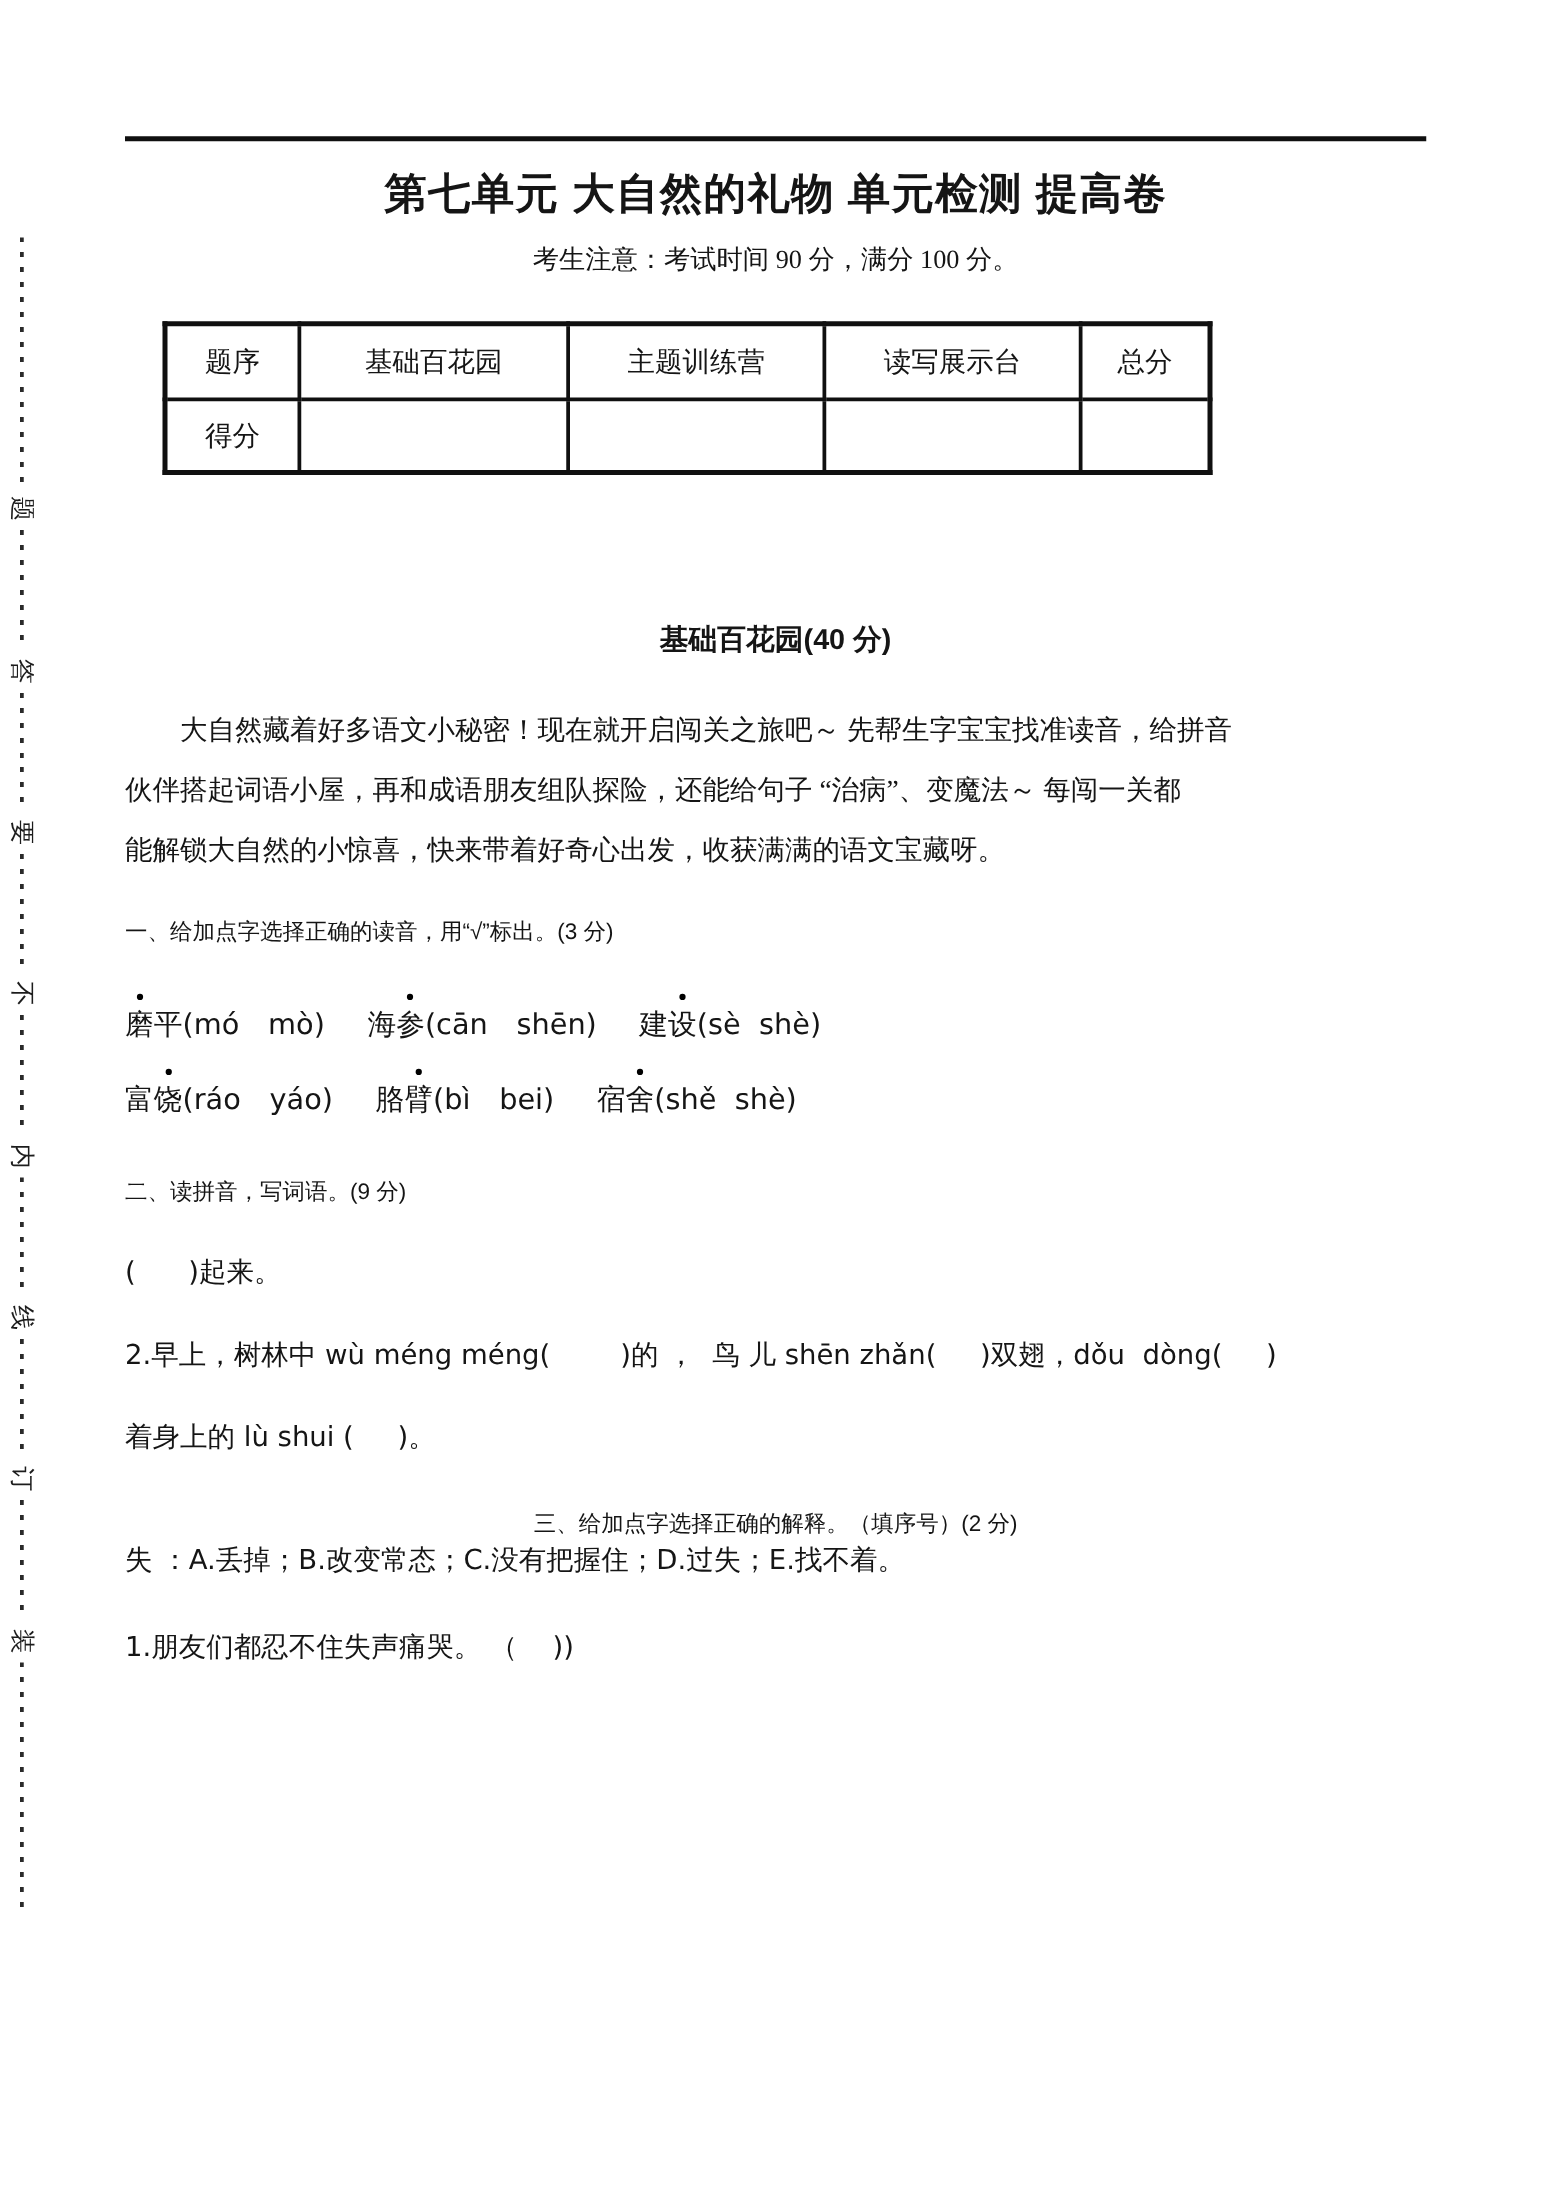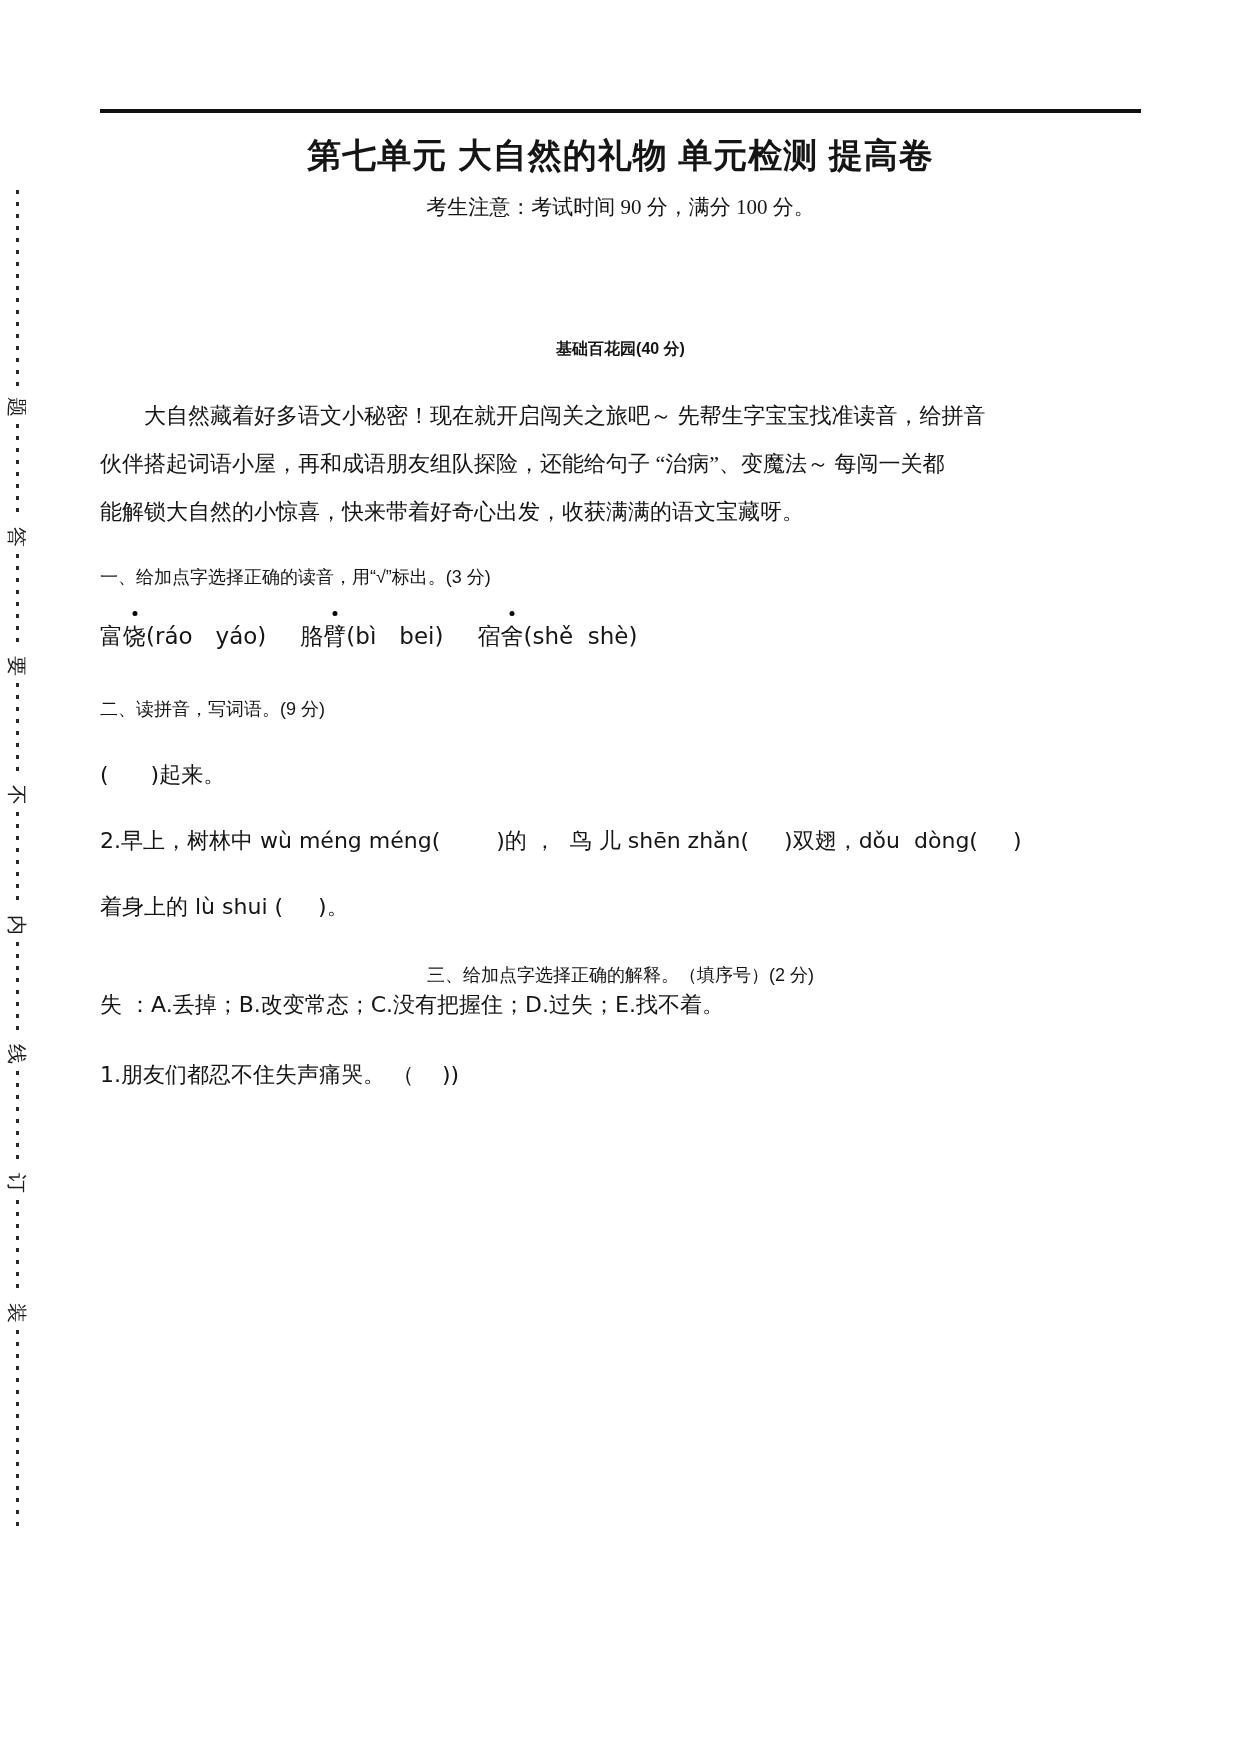--- a/index.html
+++ b/index.html
@@ -40,21 +40,21 @@
     font-size:22px;table-layout:fixed;
   }
   table.score{border:4px solid #101010;}
   table.score td{border:3px solid #101010;text-align:center;padding:0;}
   .c0{width:104px;} .c1{width:212px;} .c2{width:202px;} .c3{width:202px;} .c4{width:100px;}
   tr.hrow td{height:57px;} tr.srow td{height:55px;}
   
   .sec-heading{
     margin-top:118px;text-align:center;
     font-family:"Liberation Sans","DejaVu Sans",sans-serif;
-    font-weight:bold;font-size:16px;line-height:1.2;
+    font-weight:bold;font-size:23px;line-height:1.2;
   }
   .intro{margin-top:34px;font-size:22px;}
   .intro .iline{line-height:48px;white-space:pre-wrap;}
   .intro .iline:first-child{text-indent:2em;}
   .q-heading{
     font-family:"Liberation Sans","DejaVu Sans",sans-serif;
     font-weight:normal;font-size:18px;line-height:30px;white-space:pre-wrap;
   }
   .qh1{margin-top:26px;}
   .qh2{margin-top:42px;}
@@ -107,31 +107,54 @@
 </div>
 
 <div class="content">
 
   <div class="toprule"></div>
 
   <div class="paper-title">第七单元 大自然的礼物 单元检测 提高卷</div>
 
   <div class="notice">考生注意：考试时间 90 分，满分 100 分。</div>
 
+  <table class="score">
+    <tbody>
+        <tr class="hrow">
+      <td class="c0">题序</td>
+      <td class="c1">基础百花园</td>
+      <td class="c2">主题训练营</td>
+      <td class="c3">读写展示台</td>
+      <td class="c4">总分</td>
+    </tr>
+    <tr class="srow">
+      <td class="c0">得分</td>
+      <td class="c1"></td>
+      <td class="c2"></td>
+      <td class="c3"></td>
+      <td class="c4"></td>
+    </tr>
+  </tbody>
+    </table>
 
   <div class="sec-heading">基础百花园(40 分)</div>
 
   <div class="intro">
     <div class="iline">大自然藏着好多语文小秘密！现在就开启闯关之旅吧～ 先帮生字宝宝找准读音，给拼音</div>
     <div class="iline">伙伴搭起词语小屋，再和成语朋友组队探险，还能给句子 “治病”、变魔法～ 每闯一关都</div>
     <div class="iline">能解锁大自然的小惊喜，快来带着好奇心出发，收获满满的语文宝藏呀。</div>
   </div>
 
   <div class="q-heading qh1">一、给加点字选择正确的读音，用“√”标出。(3 分)</div>
 
+  <div class="pinyin-row pr1">
+    <div class="pitem"><span></span><span class="dotchar">磨</span><span>平(mó　mò)</span></div>
+    <div class="pitem"><span>海</span><span class="dotchar">参</span><span>(cān　shēn)</span></div>
+    <div class="pitem"><span>建</span><span class="dotchar">设</span><span>(sè  shè)</span></div>
+  </div>
 
   <div class="pinyin-row pr2">
     <div class="pitem"><span>富</span><span class="dotchar">饶</span><span>(ráo　yáo)</span></div>
     <div class="pitem"><span>胳</span><span class="dotchar">臂</span><span>(bì　bei)</span></div>
     <div class="pitem"><span>宿</span><span class="dotchar">舍</span><span>(shě  shè)</span></div>
   </div>
 
   <div class="q-heading qh2">二、读拼音，写词语。(9 分)</div>
 
   <div class="fill-line">(      )起来。</div>

